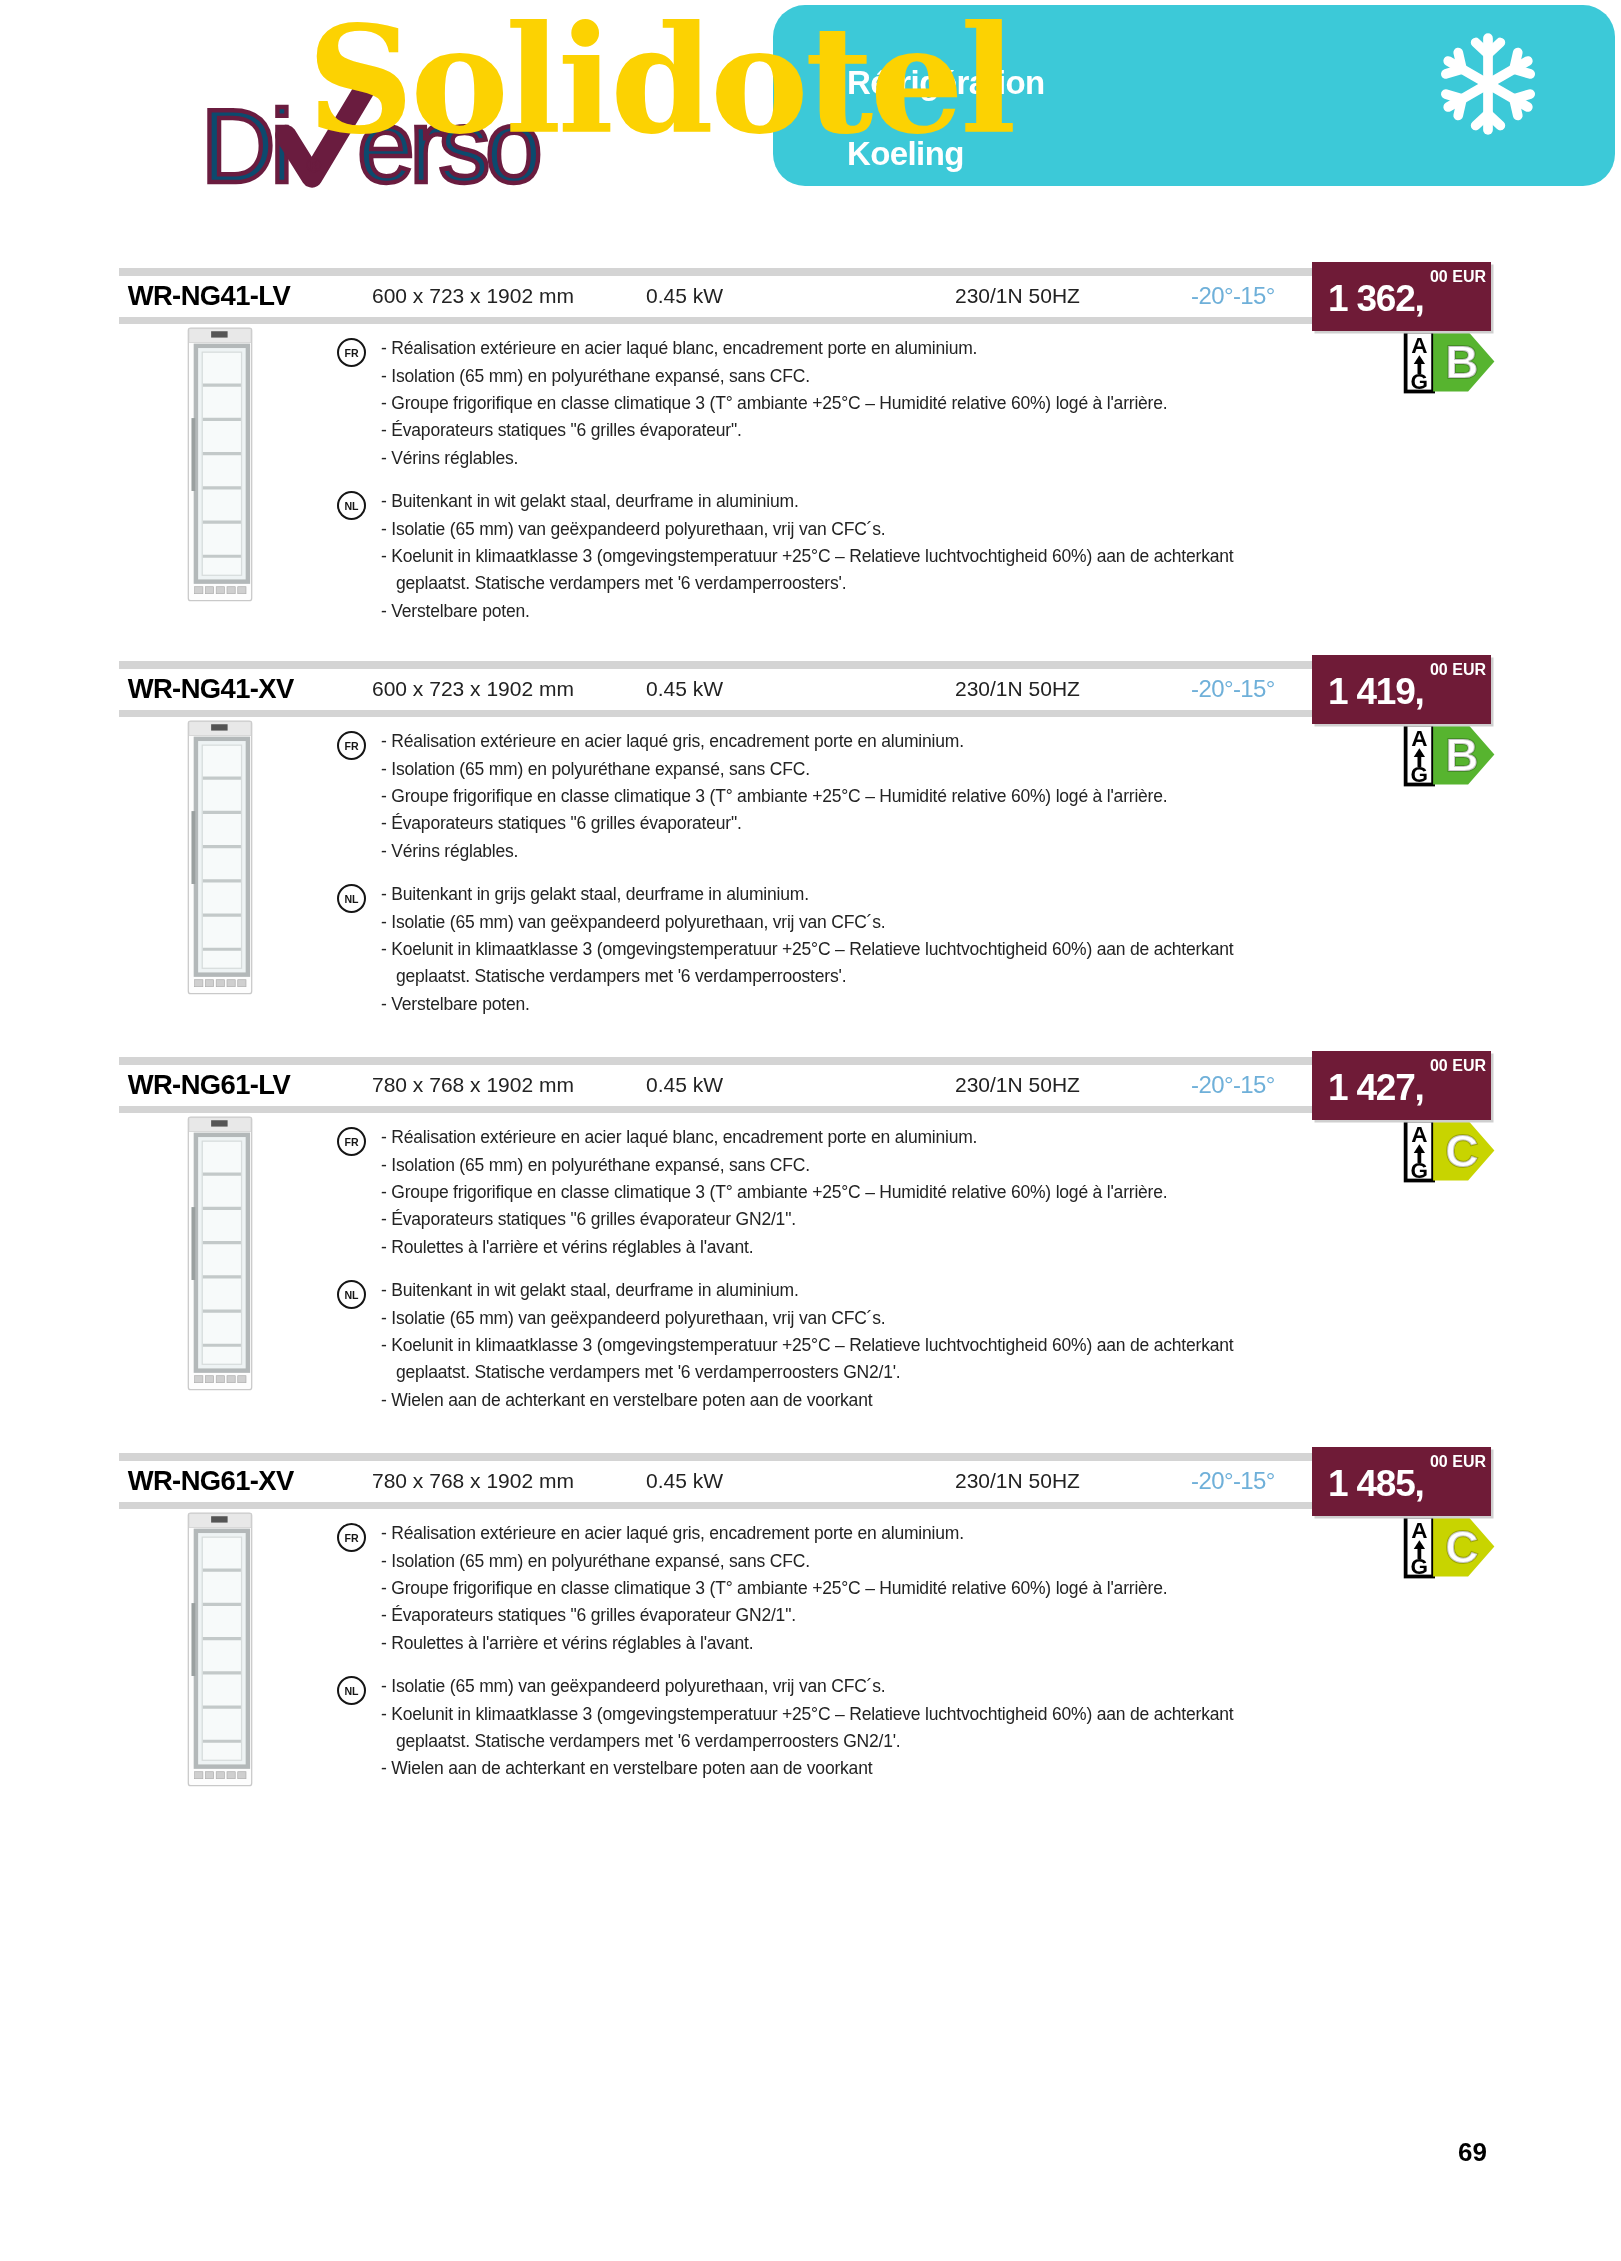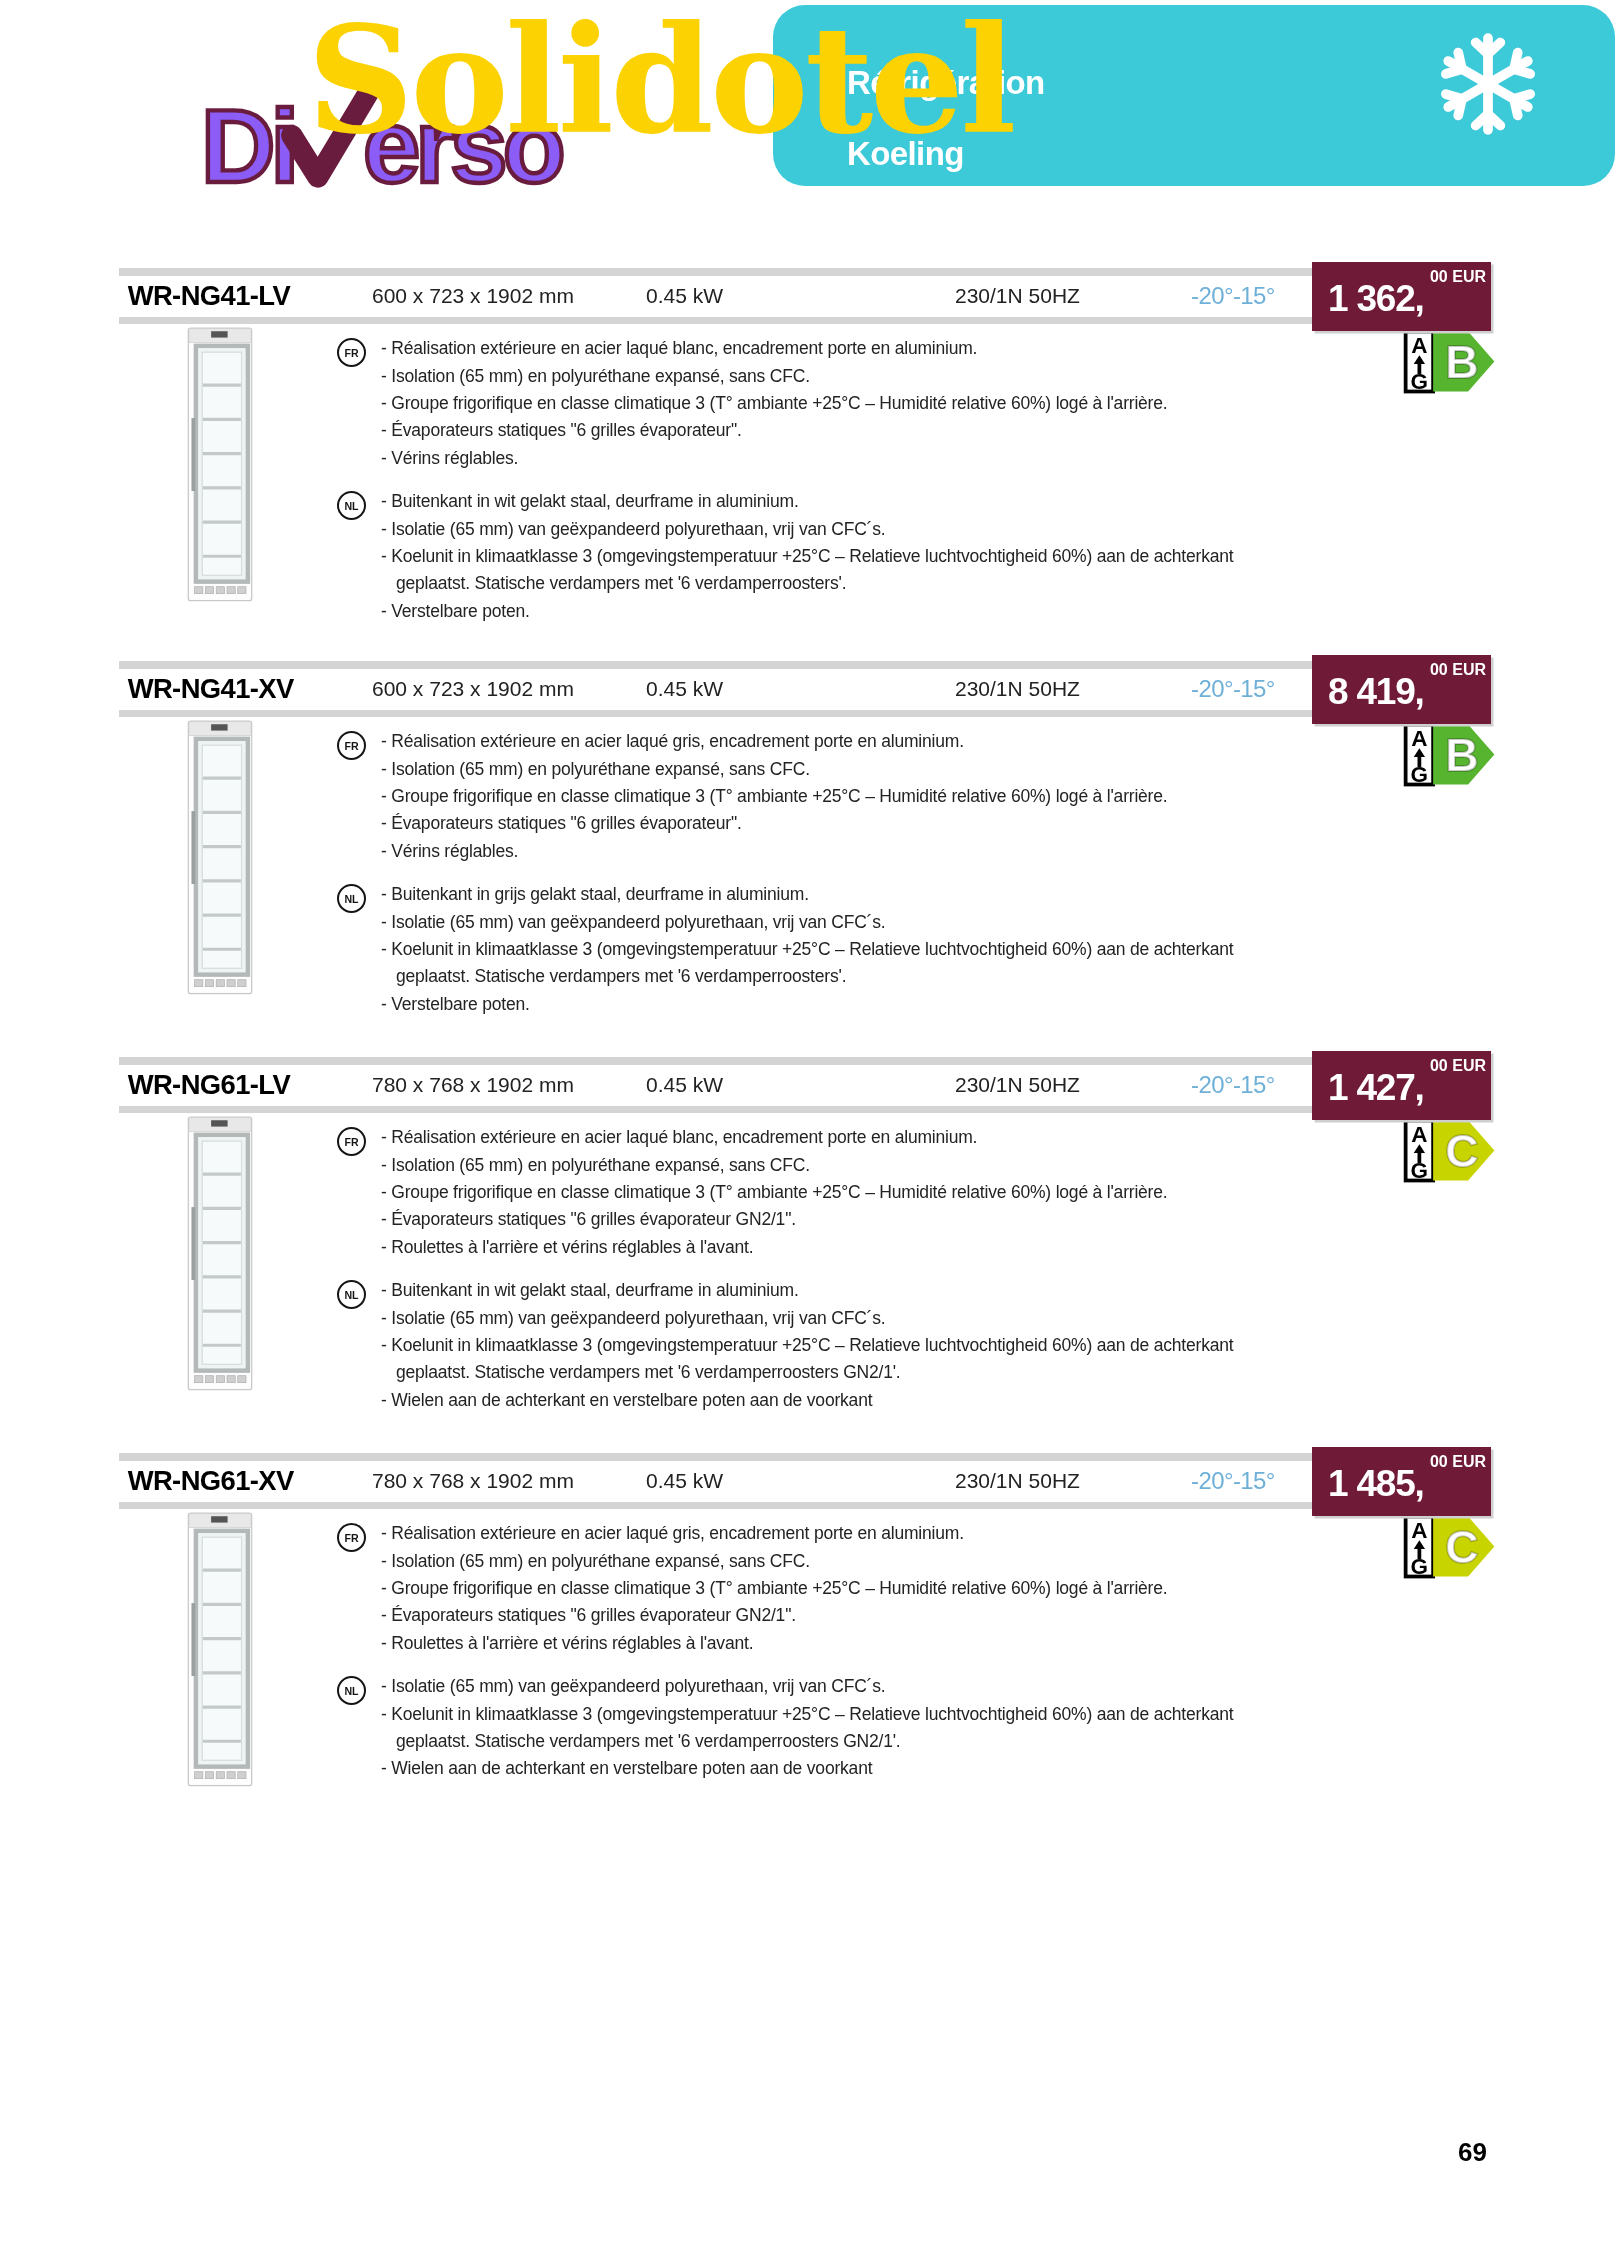--- a/index.html
+++ b/index.html
@@ -16,22 +16,22 @@
   .banner-title {
     position:absolute; left:74px; color:#ffffff; font-weight:bold;
     font-size:33px; letter-spacing:-0.6px; line-height:1;
   }
   .banner-title.t-fr { top:61px; }
   .banner-title.t-nl { top:132px; }
   .snowflake-wrap { position:absolute; left:662px; top:26px; width:106px; height:106px; }
 
   .logo { position:absolute; left:201px; top:74px; z-index:2; white-space:nowrap; }
   .logo-text {
-    font-size:103px; font-weight:bold; letter-spacing:-5px; line-height:1;
-    color:#8b5cf6; -webkit-text-stroke:4.4px #6a1c3f;
+    font-size:103px; font-weight:normal; letter-spacing:-5px; line-height:1;
+    color:#0c4a6e; -webkit-text-stroke:4.4px #6a1c3f;
   }
   @supports not (-webkit-text-stroke: 1px #000) { .logo-text { color:#6a1c3f; } }
   .logo-check { display:inline-block; vertical-align:-17.5px; margin:0 -21px 0 -16px; }
   .logo-reg { position:absolute; left:105px; top:79px; font-size:21px; color:#6a1c3f; font-weight:bold; }
 
   .watermark {
     position:absolute; left:307px; top:6.2px; z-index:3; line-height:1;
     font-family:"DejaVu Serif", serif; font-weight:bold; font-size:148px;
     letter-spacing:-3.7px; color:#fcd202;
   }
@@ -221,21 +221,21 @@
   <section class="product p2">
     <div class="spec-row">
       <div class="bar b-top"></div>
       <div class="bar b-bot"></div>
       <span class="spec c-model">WR-NG41-XV</span>
       <span class="spec c-dims">600 x 723 x 1902 mm</span>
       <span class="spec c-power">0.45 kW</span>
       <span class="spec c-volt">230/1N 50HZ</span>
       <span class="spec c-temp">-20°-15°</span>
       <div class="price">
-        <span class="price-main">8 419,</span>
+        <span class="price-main">1 419,</span>
         <span class="price-sup">00 EUR</span>
       </div>
     </div>
     <div class="photo">
       <svg width="74" height="284" viewBox="0 0 112 448">
           <use href="#fridge"></use>
         </svg>
     </div>
     <div class="desc fr-block">
       <span class="lang-badge">FR</span>

